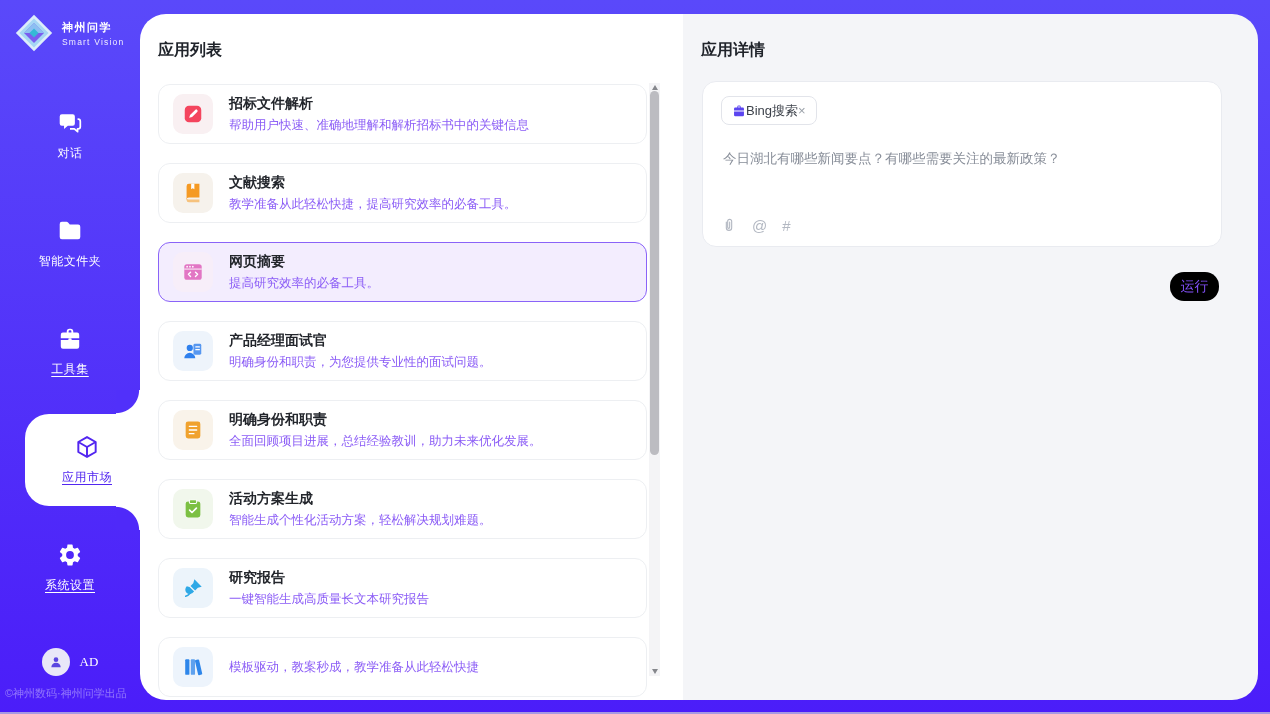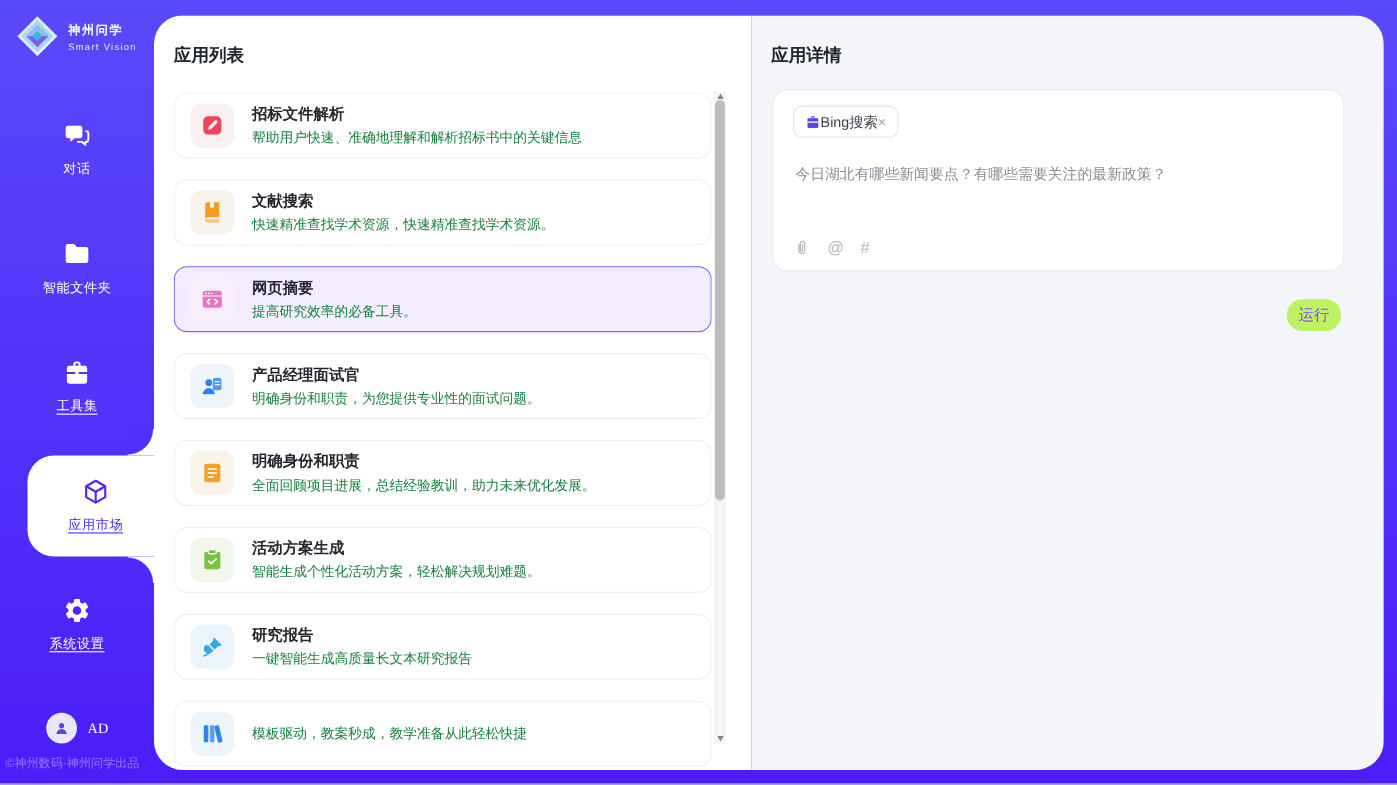--- a/index.html
+++ b/index.html
@@ -44,21 +44,21 @@
   .panel-title { position:absolute; left:18px; top:26px; font-size:16px; font-weight:700; color:#20242b; }
   .app-list { position:absolute; left:18px; top:70px; width:489px; bottom:0; overflow:hidden; }
   .app-card { position:relative; height:60px; border:1px solid #edeff2; border-radius:12px;
               background:#fff; margin-bottom:19px; display:flex; align-items:center;
               padding:0 14px; cursor:pointer; }
   .app-card.selected { background:#f3edfe; border:1px solid #8a63f8; }
   .tile { width:40px; height:40px; border-radius:10px; flex:none;
           display:flex; align-items:center; justify-content:center; margin-right:16px; }
   .tile svg { width:22px; height:22px; display:block; }
   .app-name { font-size:14px; font-weight:700; color:#23262c; margin-bottom:4px; }
-  .app-desc { font-size:12.5px; color:#15803d; white-space:nowrap;text-align:right; }
+  .app-desc { font-size:12.5px; color:#8b5cf6; white-space:nowrap;text-align:right; }
   
   .scrollbar { position:absolute; left:509px; top:69px; width:11px; height:593px; background:#f4f4f6; }
   .sb-arrow { position:absolute; left:0; width:11px; height:9px; display:flex;
               align-items:center; justify-content:center; cursor:pointer; }
   .sb-arrow.up { top:0; } .sb-arrow.down { bottom:0; }
   .tri-up { width:0; height:0; border-left:3.5px solid transparent; border-right:3.5px solid transparent;
             border-bottom:5px solid #85878c; }
   .tri-down { width:0; height:0; border-left:3.5px solid transparent; border-right:3.5px solid transparent;
               border-top:5px solid #85878c; }
   .sb-thumb { position:absolute; left:1px; top:8px; width:9px; height:364px;
@@ -73,21 +73,21 @@
   .chip-icon svg { width:14px; height:14px; display:block; color:#5b45f0; }
   .chip-close { color:#9aa0a8; font-size:13px; cursor:pointer; line-height:1; }
   .query { position:absolute; left:20px; top:67px; right:20px; font-size:13.5px;
            color:#878d98; line-height:1.5; cursor:text; }
   .composer-toolbar { position:absolute; left:18px; bottom:13px; display:flex;
                       align-items:center; gap:15px; color:#b3b8c2; }
   .composer-toolbar .c-icon { cursor:pointer; display:flex; align-items:center; }
   .composer-toolbar svg { width:16px; height:16px; display:block; }
   .composer-toolbar .glyph { font-size:15px; line-height:1; }
   .run-btn { position:absolute; right:39px; top:258px; width:49px; height:29px;
-             background:#bef264; color:#8250f7; border:none; border-radius:14px;
+             background:#000000; color:#8250f7; border:none; border-radius:14px;
              font-size:14px; cursor:pointer; font-family:inherit; }
   .bottom-edge { position:absolute; left:0; right:0; bottom:0; height:2px; background:#cdced9; opacity:.7; }
 </style>
 </head>
 <body>
 
 <div class="sidebar">
   <div class="logo">
     <span class="logo-mark">
       <svg viewBox="0 0 44 44">
@@ -185,21 +185,21 @@
         <div class="app-card">
     <span class="tile" style="background: rgb(246, 242, 236); color: rgb(245, 154, 35);">
             <svg viewBox="0 0 24 24">
               <path fill="currentColor" d="M5 4.5A2.5 2.5 0 017.5 2H19v15H7.5A2.5 2.5 0 005 19.5V4.5z"></path>
               <path fill="currentColor" opacity=".55" d="M5 19.5A2.5 2.5 0 007.5 22H19v-3H7.5c-1 0-1.9-.6-2.3-1.4-.13.27-.2.58-.2.9z"></path>
               <path d="M13.5 2v6l-1.8-1.3L10 8V2z" fill="#fff"></path>
             </svg>
           </span>
     <span class="app-text">
       <div class="app-name">文献搜索</div>
-      <div class="app-desc">快速精准查找学术资源，快速精准查找学术资源。</div>
+      <div class="app-desc">教学准备从此轻松快捷，提高研究效率的必备工具。</div>
     </span>
   </div>
         <div class="app-card selected">
     <span class="tile" style="background: rgb(247, 238, 249); color: rgb(226, 118, 196);">
             <svg viewBox="0 0 24 24">
               <rect x="2.5" y="3.5" width="19" height="17" rx="2.8" fill="currentColor"></rect>
               <path d="M2.5 8.8h19" stroke="#fff" stroke-width="1"></path>
               <circle cx="5.6" cy="6.2" r=".95" fill="#fff"></circle>
               <circle cx="8.7" cy="6.2" r=".95" fill="#fff"></circle>
               <circle cx="11.8" cy="6.2" r=".95" fill="#fff"></circle>

